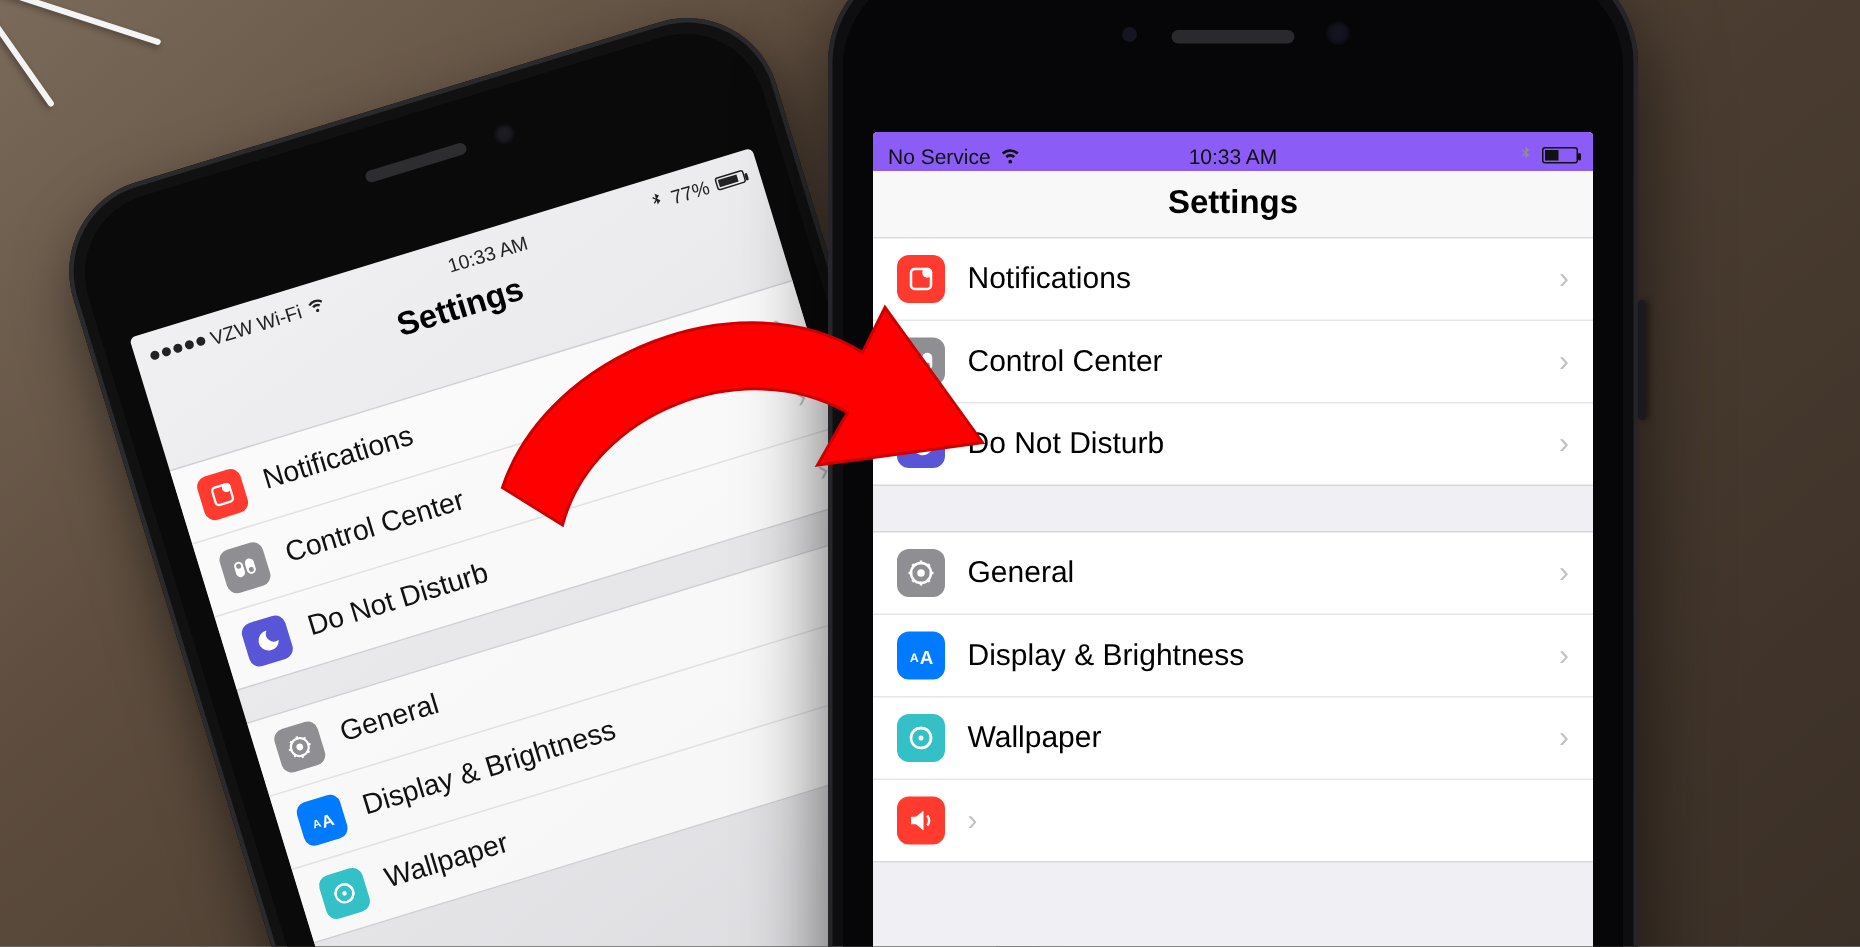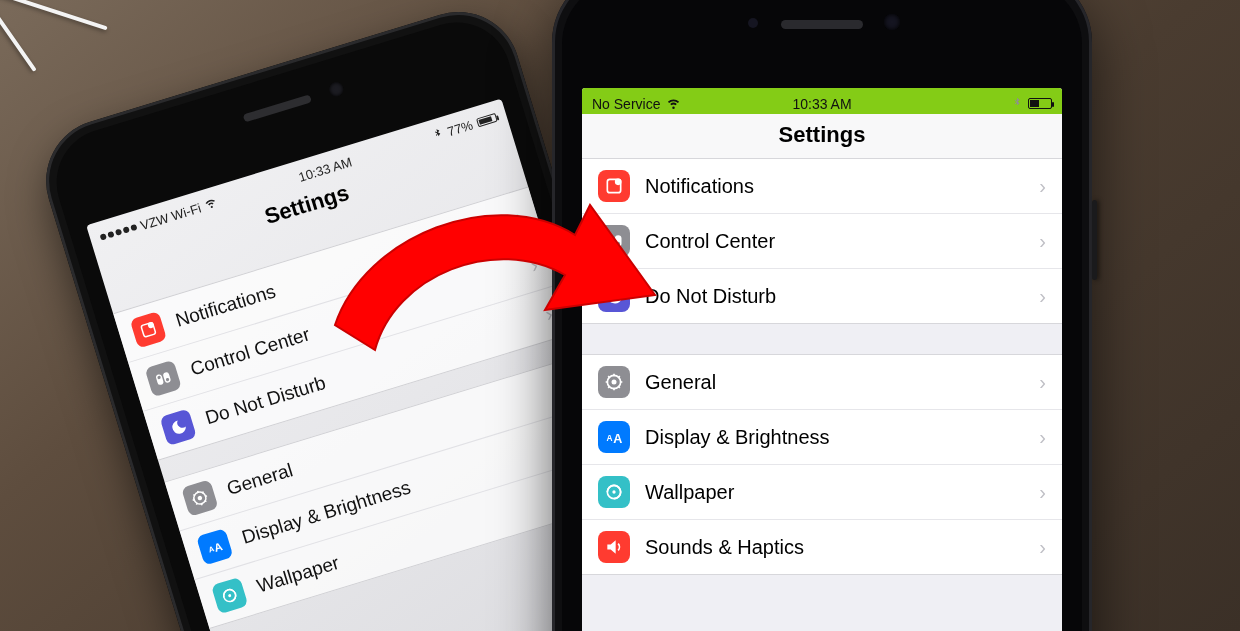--- a/index.html
+++ b/index.html
@@ -84,21 +84,21 @@
   .phoneB .cam { position:absolute; top:44px; left:50%; margin-left:62px; width:16px;height:16px;background:#151521;border-radius:50%;box-shadow:inset 0 0 5px #000;}
   .phoneB .prox { position:absolute; top:48px; left:50%; margin-left:-74px; width:10px;height:10px;background:#151521;border-radius:50%;}
   .phoneB .sidebtn { position:absolute; right:-5px; top:230px; width:5px; height:80px; background:#1a1a1c; border-radius:3px; box-shadow:2px 0 4px rgba(0,0,0,0.5);}
   .screenB {
     position:absolute; left:30px; right:30px; top:118px; bottom:120px;
     background:#efeff4; border-radius:3px; overflow:hidden; color:#000;
   }
   .statusB {
     display:flex; align-items:center; justify-content:space-between;
     font-size:14px; padding:5px 10px 0 10px; height:26px; color:#111;
-    background:#84cc16;
+    background:#8b5cf6;
   }
   .statusB .left { display:flex; align-items:center; gap:6px; }
   .wifi { display:inline-block; }
   .statusB .center { position:absolute; left:0; right:0; text-align:center; font-weight:500; pointer-events:none;}
   .statusB .right { display:flex; align-items:center; gap:6px; }
   .bt { font-size:13px; color:#8e8e93; }
   .battB{ width:24px;height:11px;border:1px solid #111;border-radius:2px;position:relative;}
   .battB::after{content:"";position:absolute;right:-3px;top:3px;width:2px;height:5px;background:#111;border-radius:1px;}
   .battfillB{position:absolute;left:1px;top:1px;bottom:1px;width:40%;background:#111;}
   .titleB { text-align:center; font-weight:600; font-size:22px; padding:8px 0 10px; background:#f8f8f9; border-bottom:1px solid #d7d7db;}
@@ -322,21 +322,20 @@
           <span class="lab">Wallpaper</span>
           <span class="chev">›</span>
         </div>
         <div class="rowB">
           <span class="icB ic-snd">
               <svg viewBox="0 0 24 24">
                 <path fill="#fff" d="M4 9v6h4l6 5V4l-6 5H4z"></path>
                 <path stroke="#fff" stroke-width="2" fill="none" d="M17 8a6 6 0 010 8"></path>
               </svg>
             </span>
-          <span class="lab">Sounds &amp; Haptics</span>
           <span class="chev">›</span>
         </div>
       </div>
     </div>
   </div>
 
   <svg class="arrow" viewBox="0 0 360 230">
     <path d="M 30 150
              C 60 60, 190 10, 270 60
              L 285 30

